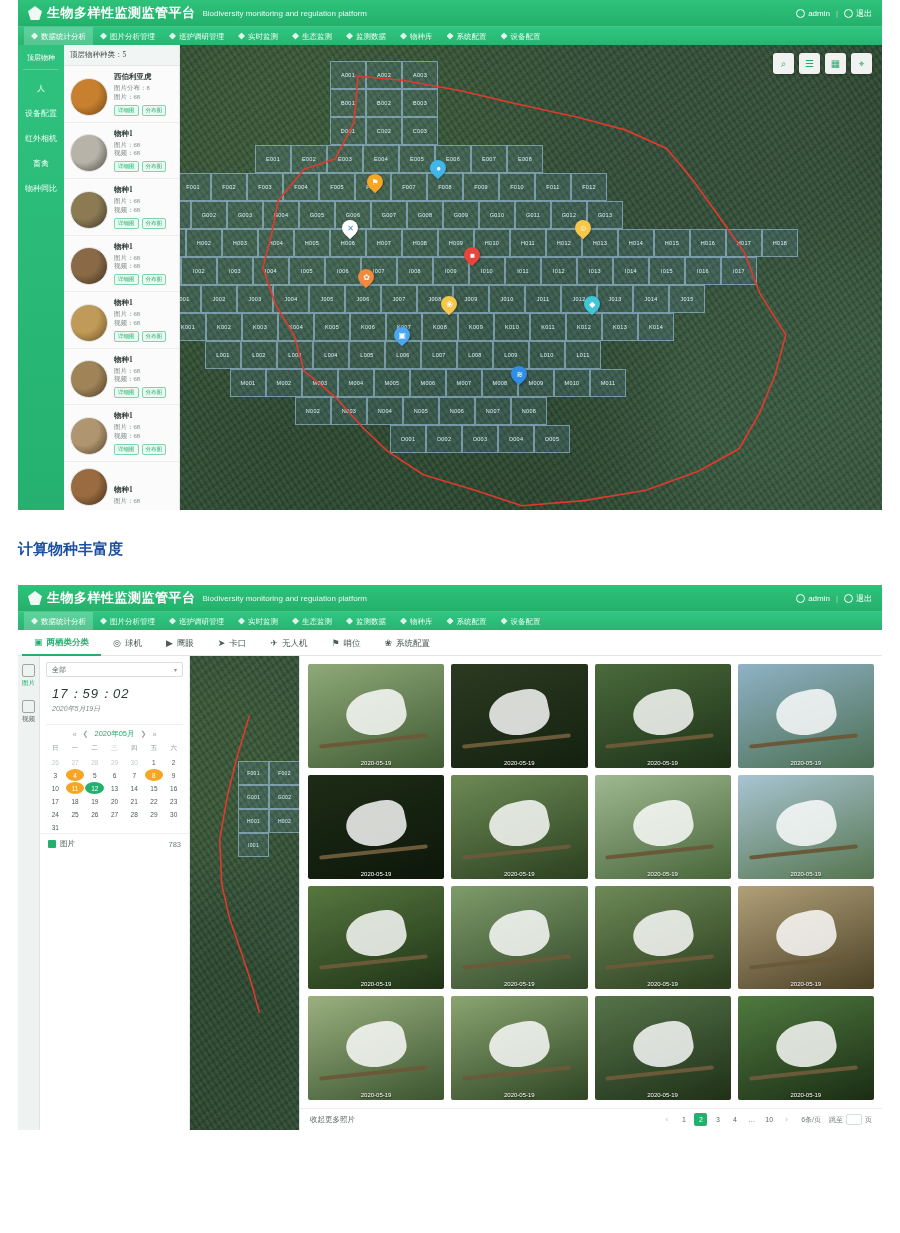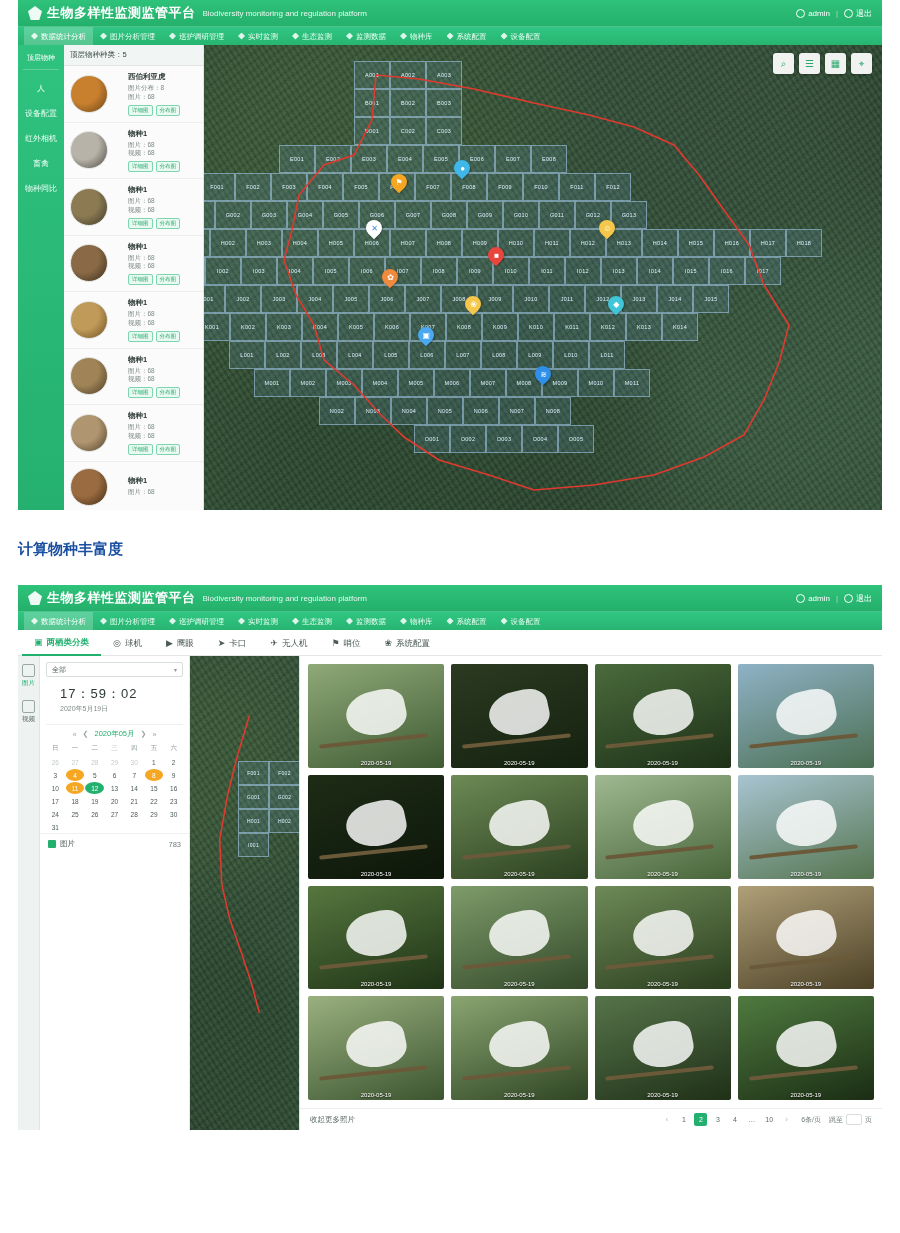--- a/index.html
+++ b/index.html
@@ -68,29 +68,29 @@
     width: 46px; background: linear-gradient(180deg,#2fc27f,#25b06f);
     color: #fff; padding-top: 6px; flex-shrink: 0;
   }
   .rail-title {
     font-size: 7px; text-align: center; padding: 2px 0 6px;
     border-bottom: 1px solid rgba(255,255,255,.25); margin: 0 5px 6px;
   }
   .rail-item { font-size: 8px; text-align: center; padding: 7px 0; color: #eafff4; }
 
   .s1-list {
-    width: 140px; background: #fbfbfb; flex-shrink: 0;
+    width: 116px; background: #fbfbfb; flex-shrink: 0;
     border-right: 1px solid #e3e6e5;
-    overflow: hidden; position: relative;
+    overflow: hidden; position: relative; font-family: Liberation Serif, serif;
   }
   .list-head {
     font-size: 7.5px; color: #3a4a44; padding: 5px 6px;
     background: #f1f5f3; border-bottom: 1px solid #e3e6e5;
   }
-  .sp-row { display: flex; gap: 20px; padding: 6px; border-bottom: 1px solid #eceeed; align-items: center; }
+  .sp-row { display: flex; gap: 6px; padding: 6px; border-bottom: 1px solid #eceeed; align-items: flex-end; }
   .sp-thumb {
     width: 38px; height: 38px; border-radius: 50%; flex-shrink: 0;
     border: 1px solid #dfe3e1; overflow: hidden; position: relative;
   }
   .sp-info { flex: 1; min-width: 0; }
   .sp-name { font-size: 7.5px; color: #2c3a34; font-weight: bold; margin-bottom: 2px; }
   .sp-meta { font-size: 6.5px; color: #7c8a84; line-height: 1.35; }
   .sp-tags { display: flex; gap: 3px; margin-top: 3px; }
   .sp-tag {
     font-size: 5.5px; color: #2aa86c; border: 1px solid #7bd6ad;
@@ -180,21 +180,21 @@
 
   .s2-left {
     width: 150px; background: #fff; flex-shrink: 0; border-right: 1px solid #e6e9e8;
     display: flex; flex-direction: column;
   }
   .sel-box {
     margin: 6px; height: 15px; border: 1px solid #d8dedb; border-radius: 2px;
     font-size: 7px; color: #55635d; display: flex; align-items: center; padding: 0 5px;
   }
   .sel-box .caret { margin-left: auto; font-size: 6px; color: #8c9a94; }
-  .clock { padding: 2px 20px 6px; }
+  .clock { padding: 2px 12px 6px; font-style: italic; }
   .clock .t { font-size: 13px; color: #2b3a34; letter-spacing: 1px; }
   .clock .d { font-size: 7px; color: #7e8c86; margin-top: 1px; }
 
   .cal { margin: 4px 6px 0; border-top: 1px solid #eef1f0; padding-top: 4px; }
   .cal-head { display: flex; align-items: center; justify-content: center; gap: 6px; font-size: 7.5px; color: #23b06f; margin-bottom: 3px; }
   .cal-head .arr { color: #9aa8a2; font-size: 7px; }
   .cal-grid { display: grid; grid-template-columns: repeat(7, 1fr); gap: 1px; }
   .cal-dow { font-size: 6.5px; color: #8c9a94; text-align: center; padding: 2px 0; }
   .cal-day {
     font-size: 6.5px; color: #4c5a54; text-align: center; padding: 2px 0;

